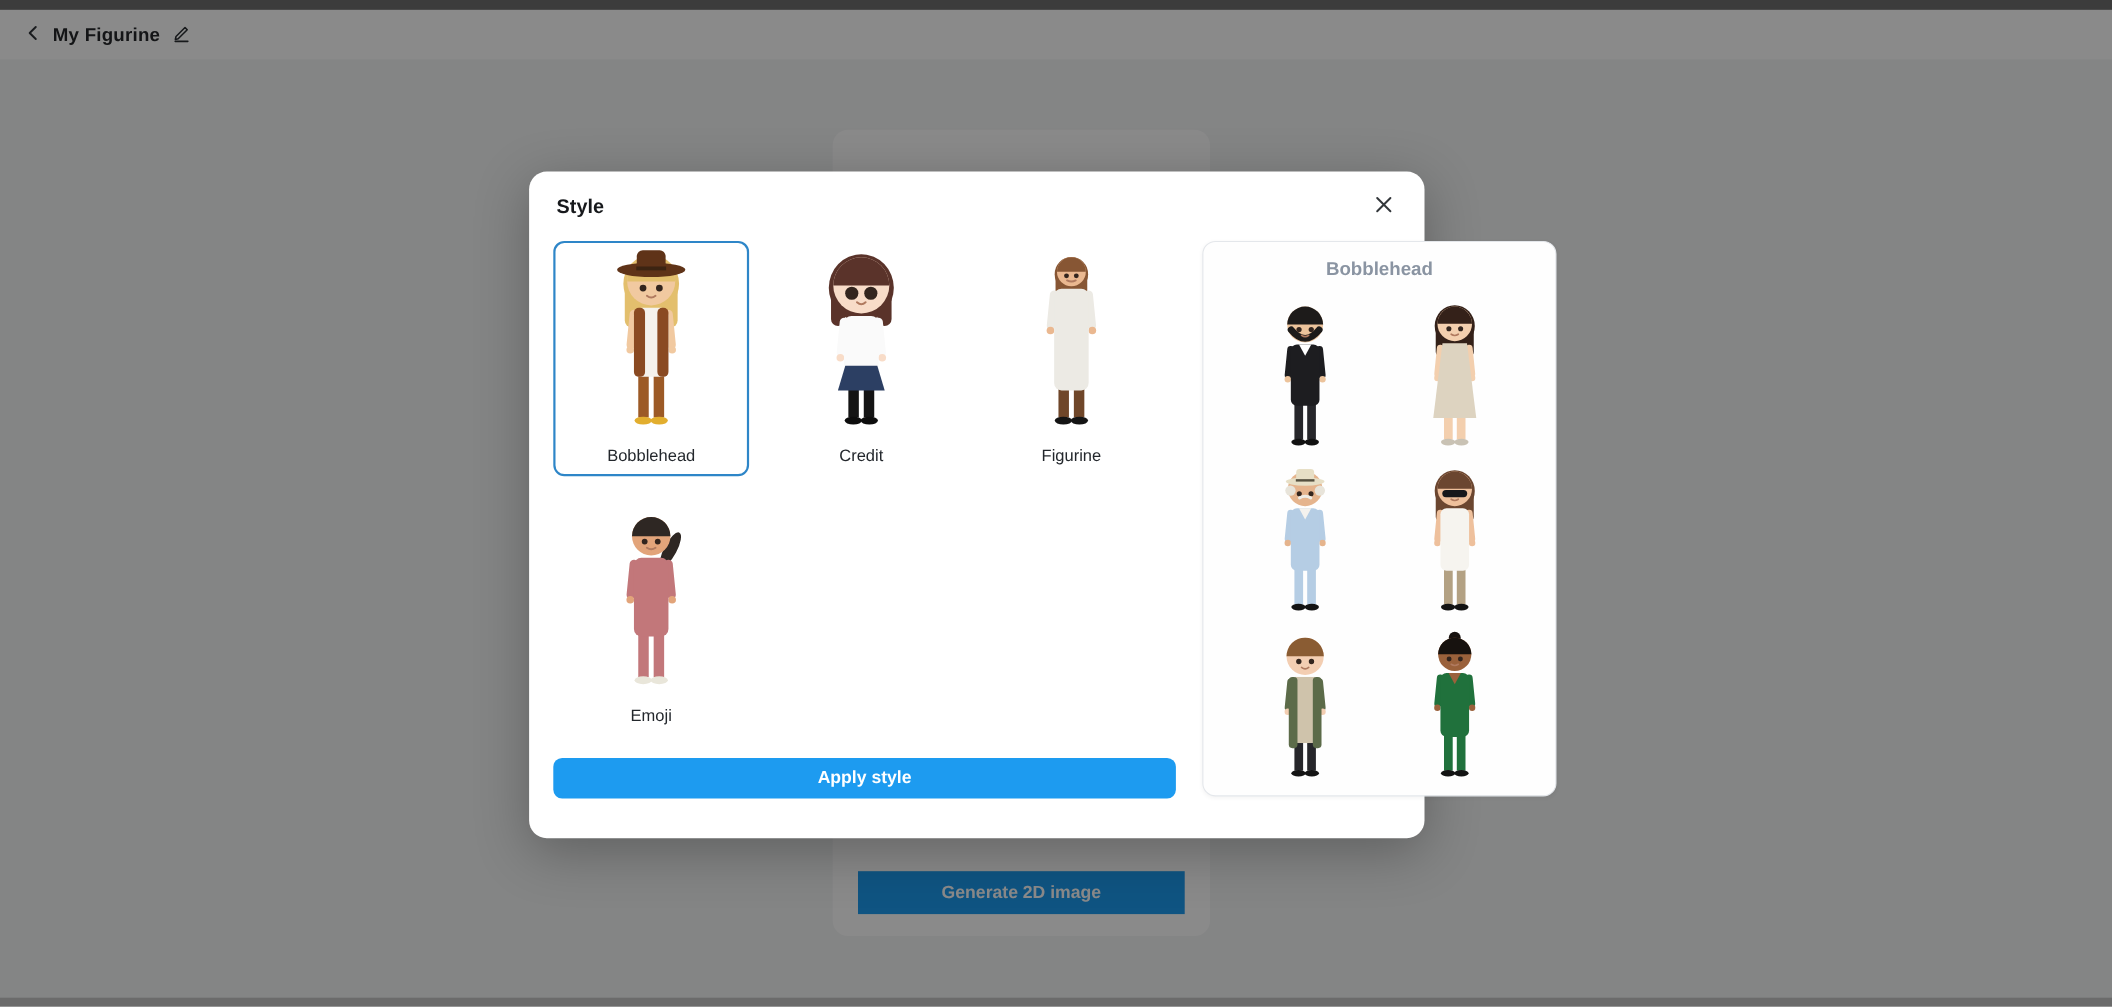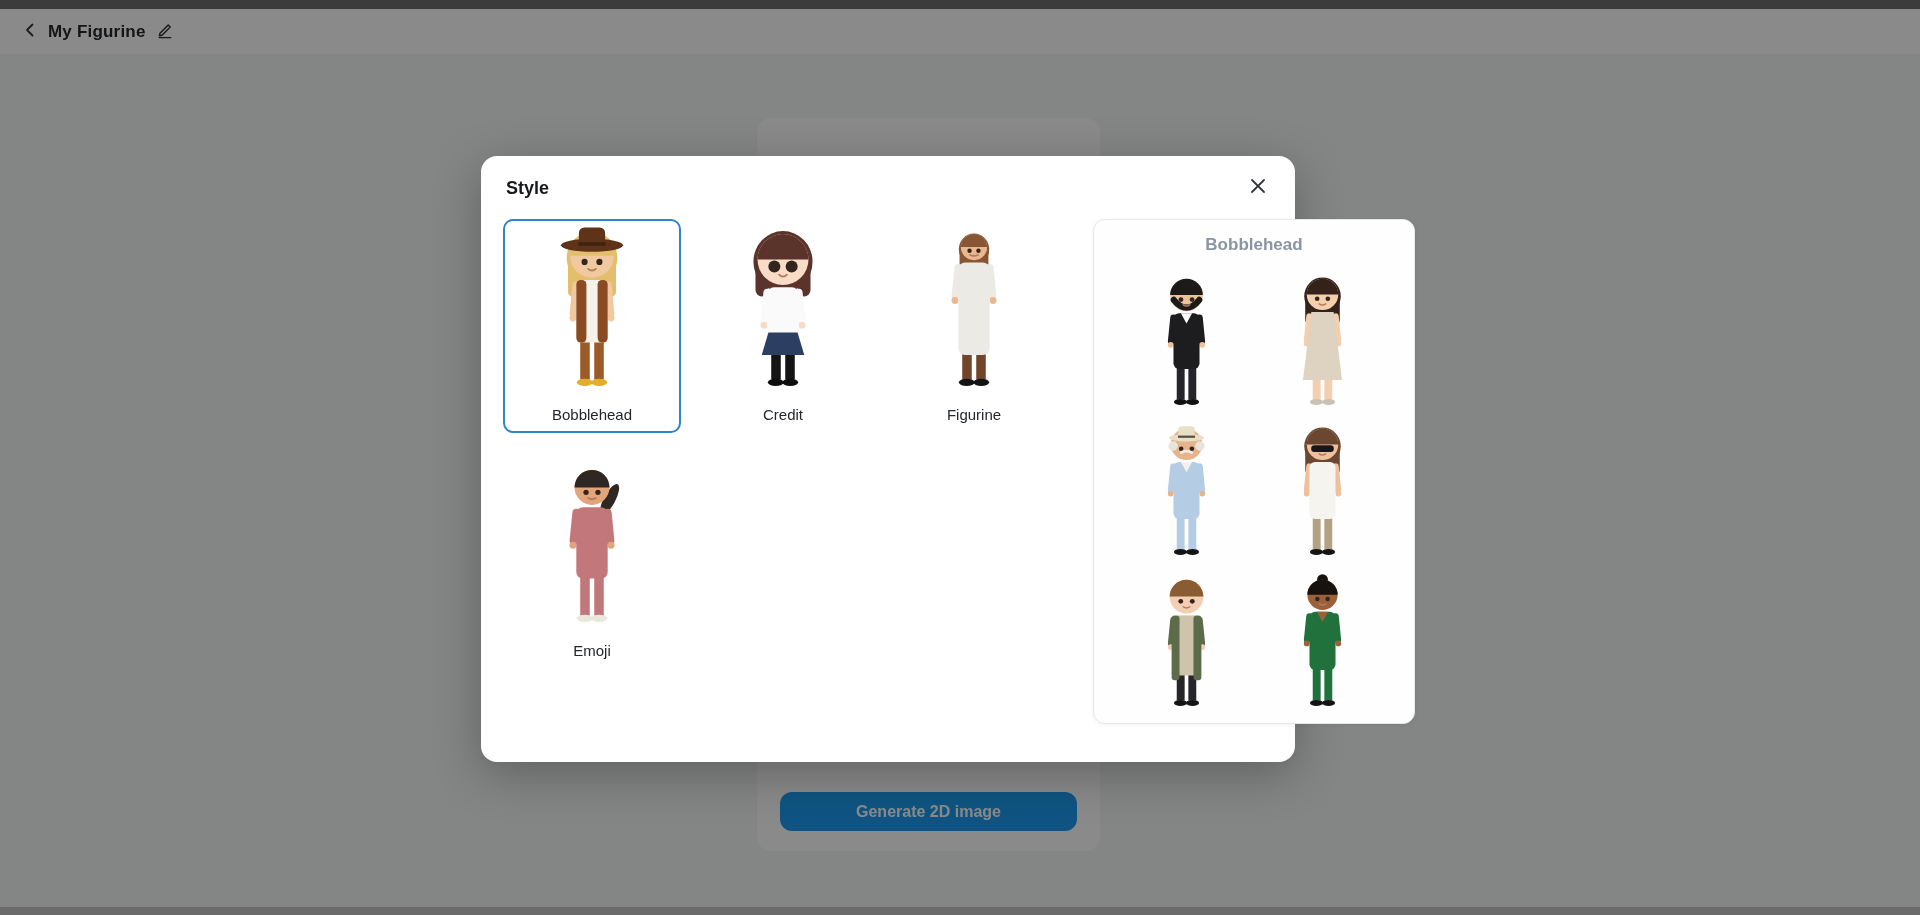--- a/index.html
+++ b/index.html
@@ -29,21 +29,21 @@
     background:radial-gradient(circle at 38% 30%,#d2d2d2 0%,#a8a8a8 45%,#7d7d7d 100%);
     box-shadow:inset -3px -4px 6px rgba(0,0,0,.25);
   }
   .upload-card{
     position:absolute;left:757px;top:118px;width:343px;height:733px;
     background:#ffffff;border-radius:14px;text-align:center;
   }
   .upload-heading{margin-top:22px;font-size:19px;font-weight:700;color:#2a2f36}
   .generate-btn{
     position:absolute;left:23px;right:23px;bottom:20px;height:39px;
-    border:none;border-radius:12px;color:#ffffff;font-size:16px;font-weight:700;cursor:pointer;
+    border:none;border-radius:0;color:#ffffff;font-size:16px;font-weight:700;cursor:pointer;
     font-family:"Liberation Sans",sans-serif;
     margin-top:17px;
   }
   .bottom-strip{position:absolute;left:0;right:0;bottom:0;height:8px;background:#c6c6c6}
 
   
   .overlay{position:absolute;inset:0;background:rgba(0,0,0,.46)}
 
   
   .style-modal{
@@ -220,20 +220,21 @@
             <path d="M34.4 23.6 a15.6 15.6 0 0 1 31.2 0 Z" fill="#2e2723"></path>
             <circle cx="44.696" cy="27.968000000000004" r="2.3600000000000003" fill="#33251e"></circle>
             <circle cx="55.304" cy="27.968000000000004" r="2.3600000000000003" fill="#33251e"></circle>
             <path d="M46.5 32.96 Q50 35.3 53.5 32.96" stroke="#b07a5f" stroke-width="1.6" fill="none" stroke-linecap="round"></path>
           </svg>
         </div>
     <div class="card-label">Emoji</div>
   </div>
 </div>
 
+  <button class="apply-btn" style="background: rgb(29, 155, 240);">Apply style</button>
 
   <div class="preview-panel">
     <div class="preview-title">Bobblehead</div>
     <div class="preview-grid">
         <div class="preview-cell">
           <svg viewBox="0 0 100 150" height="140" width="93">
             <rect x="39.5" y="101" width="8.5" height="37" fill="#26262a"></rect>
             <rect x="52" y="101" width="8.5" height="37" fill="#26262a"></rect>
             <ellipse cx="43.5" cy="140.5" rx="7" ry="3.2" fill="#111111"></ellipse>
             <ellipse cx="56.5" cy="140.5" rx="7" ry="3.2" fill="#111111"></ellipse>

